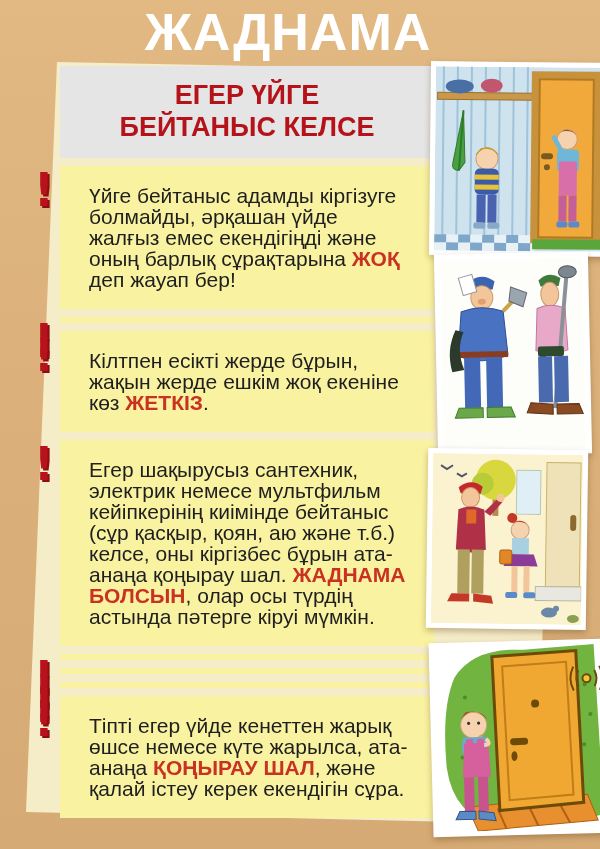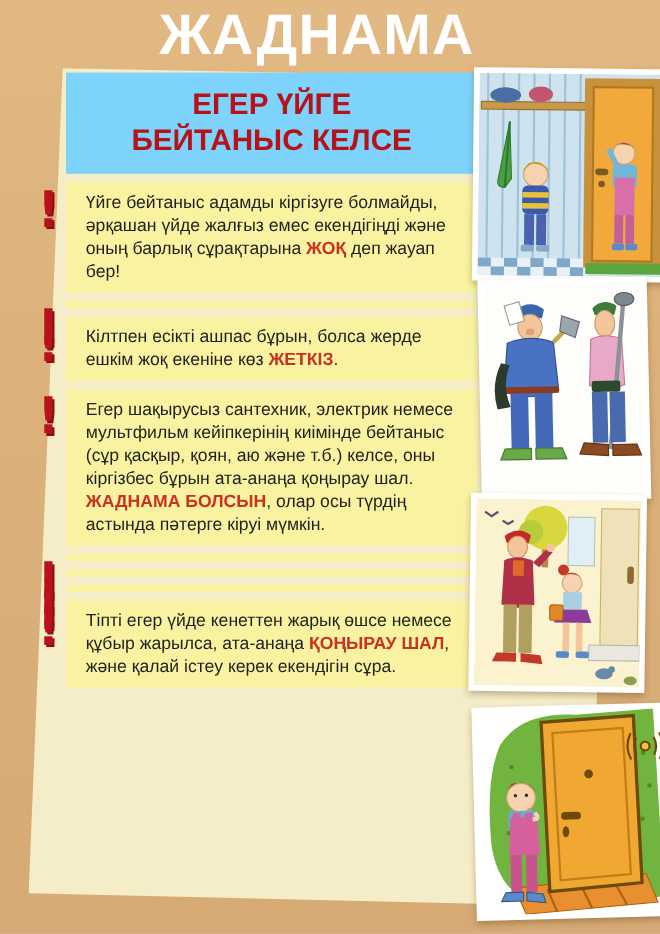--- a/index.html
+++ b/index.html
@@ -15,29 +15,29 @@
   }
   .panel-bg{
     position:absolute;left:0;top:0;width:600px;height:849px;z-index:1;
     background:#f5ecc8;
     clip-path:polygon(57px 62px,556px 72px,538px 824px,26px 812px);
   }
   .content{
     position:absolute;left:60px;top:66px;width:374px;z-index:2;
   }
   .title-block{
-    background:#7dd3fc;height:92px;box-sizing:border-box;padding-top:13px;
+    background:#e5e5e5;height:92px;box-sizing:border-box;padding-top:13px;
     text-align:center;font-size:27px;font-weight:bold;color:#b5121a;line-height:32px;
   }
   .tip{
     position:relative;background:#f9f2a0;margin-top:8px;
     padding:3px 10px 3px 13px;box-sizing:border-box;
   }
   .tip p{
-    margin:5px;font-size:16px;line-height:21px;color:#1f1f1f;
+    margin:16px;font-size:21px;line-height:21px;color:#1f1f1f;
   }
   .tip .red{color:#c93222;font-weight:bold;}
   .excl{
     position:absolute;left:-30px;top:-2px;width:28px;text-align:center;
     font-size:46px;font-weight:bold;color:#b8131c;line-height:52px;
     text-shadow:2px 2px 0 #8c0f10;transform:scaleX(0.92);
     font-family:"DejaVu Sans",sans-serif;
   }
   .illus{
     position:absolute;background:#ffffff;z-index:3;
@@ -64,38 +64,38 @@
   <div id="tips-list">
       <section class="tip">
         <span class="excl">!</span>
         <p><span>Үйге бейтаныс адамды кіргізуге болмайды, әрқашан үйде жалғыз емес екендігіңді және оның барлық сұрақтарына </span><span class="red">ЖОҚ</span><span> деп жауап бер!</span></p>
       </section>
       <section class="tip">
         <span class="excl">!</span>
       </section>
       <section class="tip">
         <span class="excl">!</span>
-        <p><span>Кілтпен есікті ашпас бұрын, болса жерде ешкім жоқ екеніне көз </span><span class="red">ЖЕТКІЗ</span><span>.</span></p>
+        <p><span>Кілтпен есікті жерде бұрын, жақын жерде ешкім жоқ екеніне көз </span><span class="red">ЖЕТКІЗ</span><span>.</span></p>
       </section>
       <section class="tip">
         <span class="excl">!</span>
         <p><span>Егер шақырусыз сантехник, электрик немесе мультфильм кейіпкерінің киімінде бейтаныс (сұр қасқыр, қоян, аю және т.б.) келсе, оны кіргізбес бұрын ата-анаңа қоңырау шал. </span><span class="red">ЖАДНАМА БОЛСЫН</span><span>, олар осы түрдің астында пәтерге кіруі мүмкін.</span></p>
       </section>
       <section class="tip">
         <span class="excl">!</span>
       </section>
       <section class="tip">
         <span class="excl">!</span>
       </section>
       <section class="tip">
         <span class="excl">!</span>
       </section>
       <section class="tip">
         <span class="excl">!</span>
-        <p><span>Тіпті егер үйде кенеттен жарық өшсе немесе құбыр жарылса, ата-анаңа </span><span class="red">ҚОҢЫРАУ ШАЛ</span><span>, және қалай істеу керек екендігін сұра.</span></p>
+        <p><span>Тіпті егер үйде кенеттен жарық өшсе немесе күте жарылса, ата-анаңа </span><span class="red">ҚОҢЫРАУ ШАЛ</span><span>, және қалай істеу керек екендігін сұра.</span></p>
       </section>
     </div>
 </div>
 
 <div class="illus" id="illus-1">
   <svg width="166" height="184" viewBox="0 0 166 184">
     <rect x="0" y="0" width="166" height="184" fill="#cfe3ee"></rect>
     <g stroke="#9fc3d8" stroke-width="2">
       <line x1="8" y1="0" x2="8" y2="170"></line>
         <line x1="22" y1="0" x2="22" y2="170"></line>

